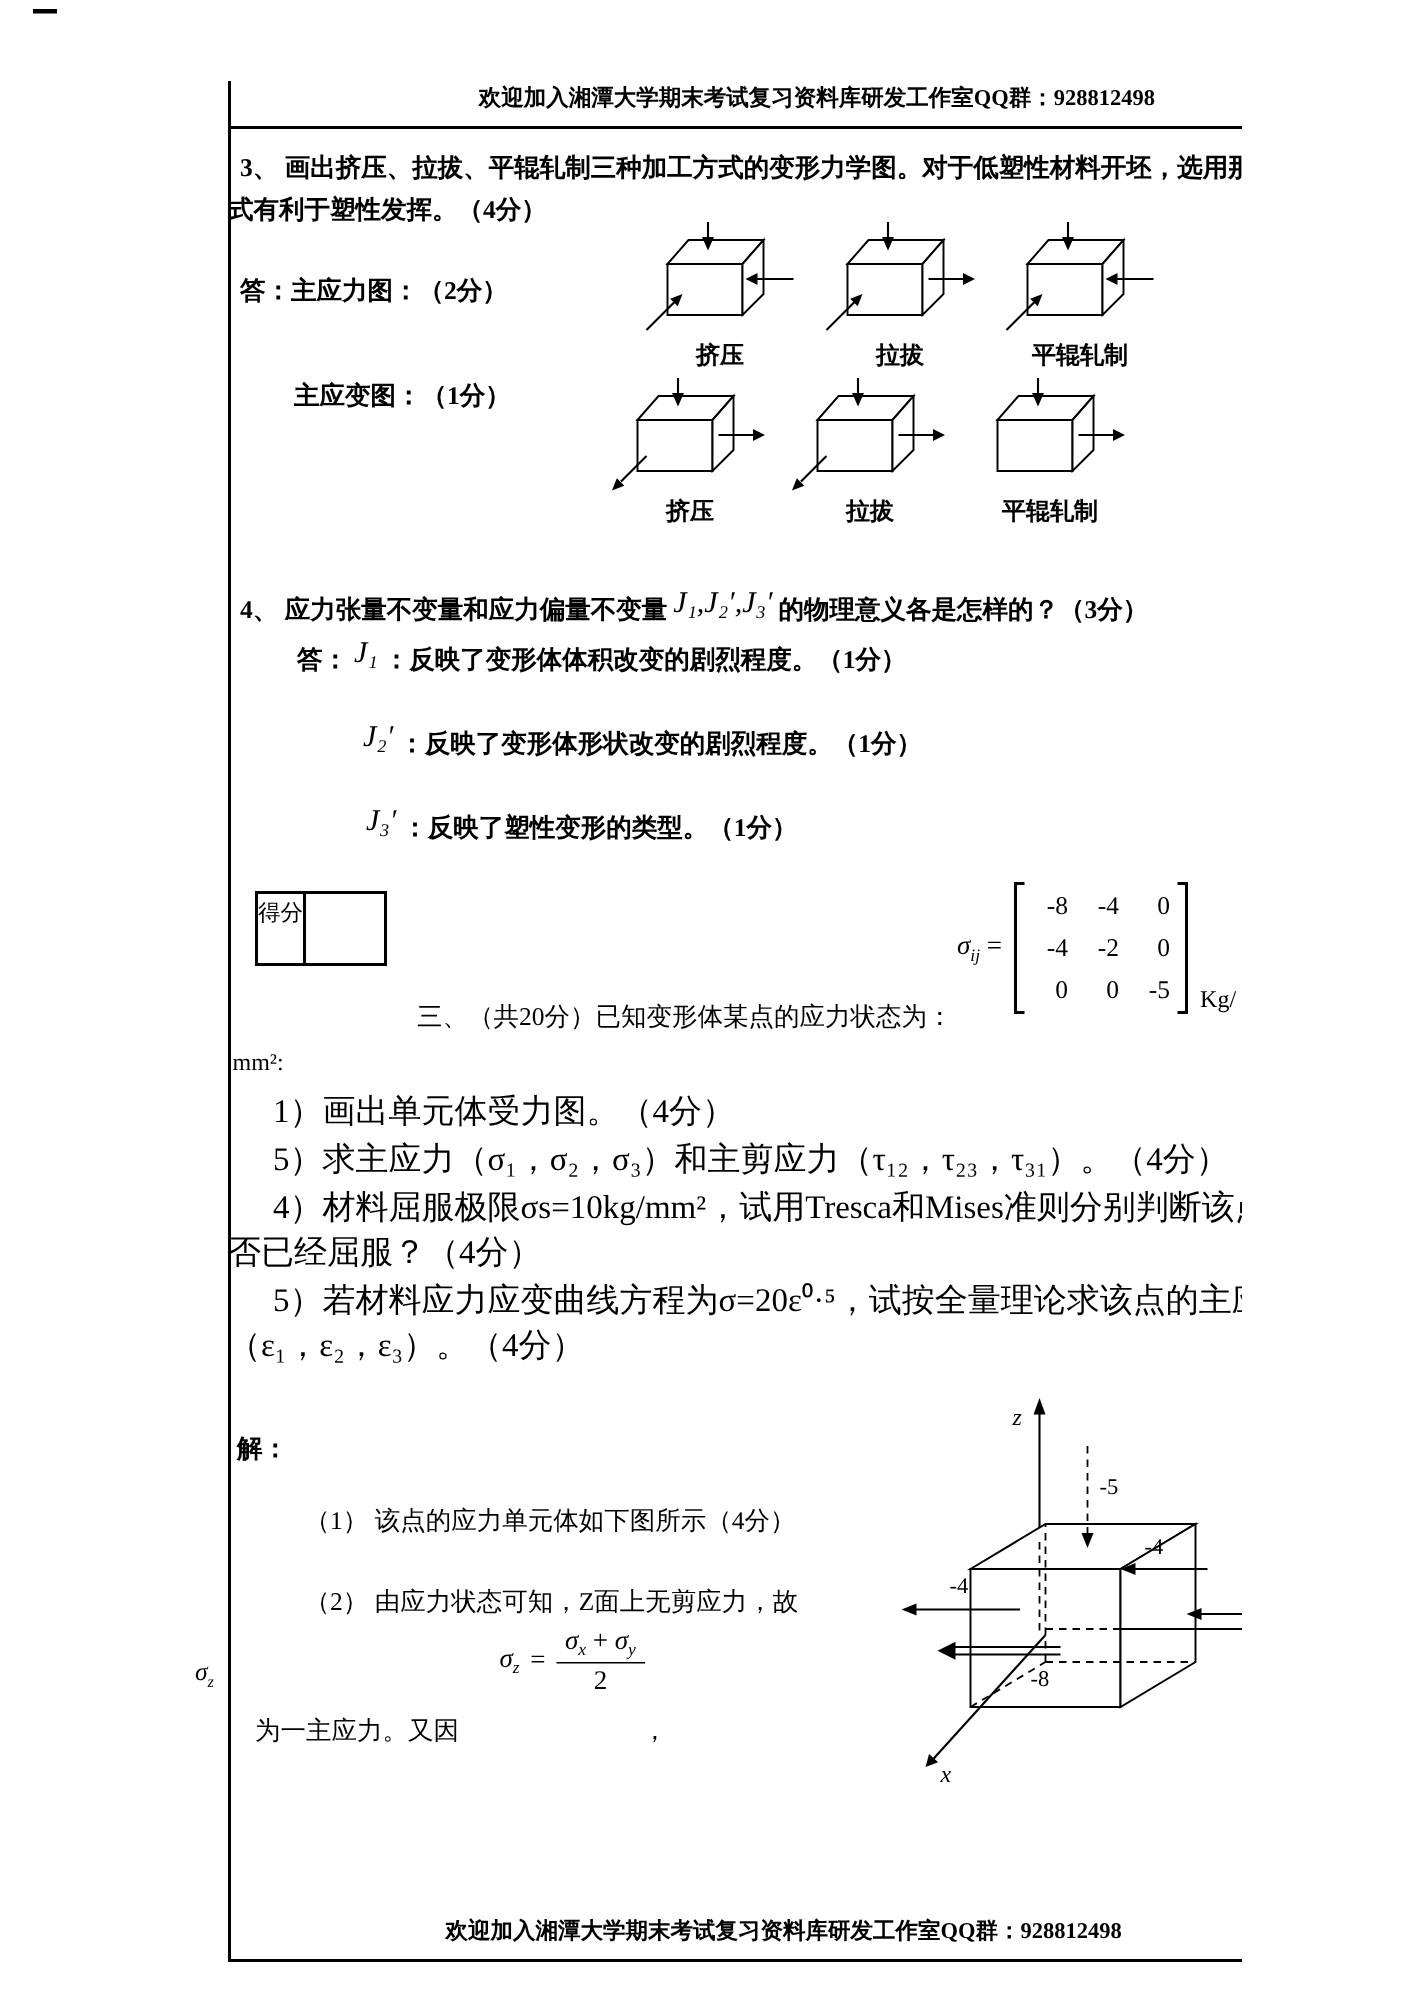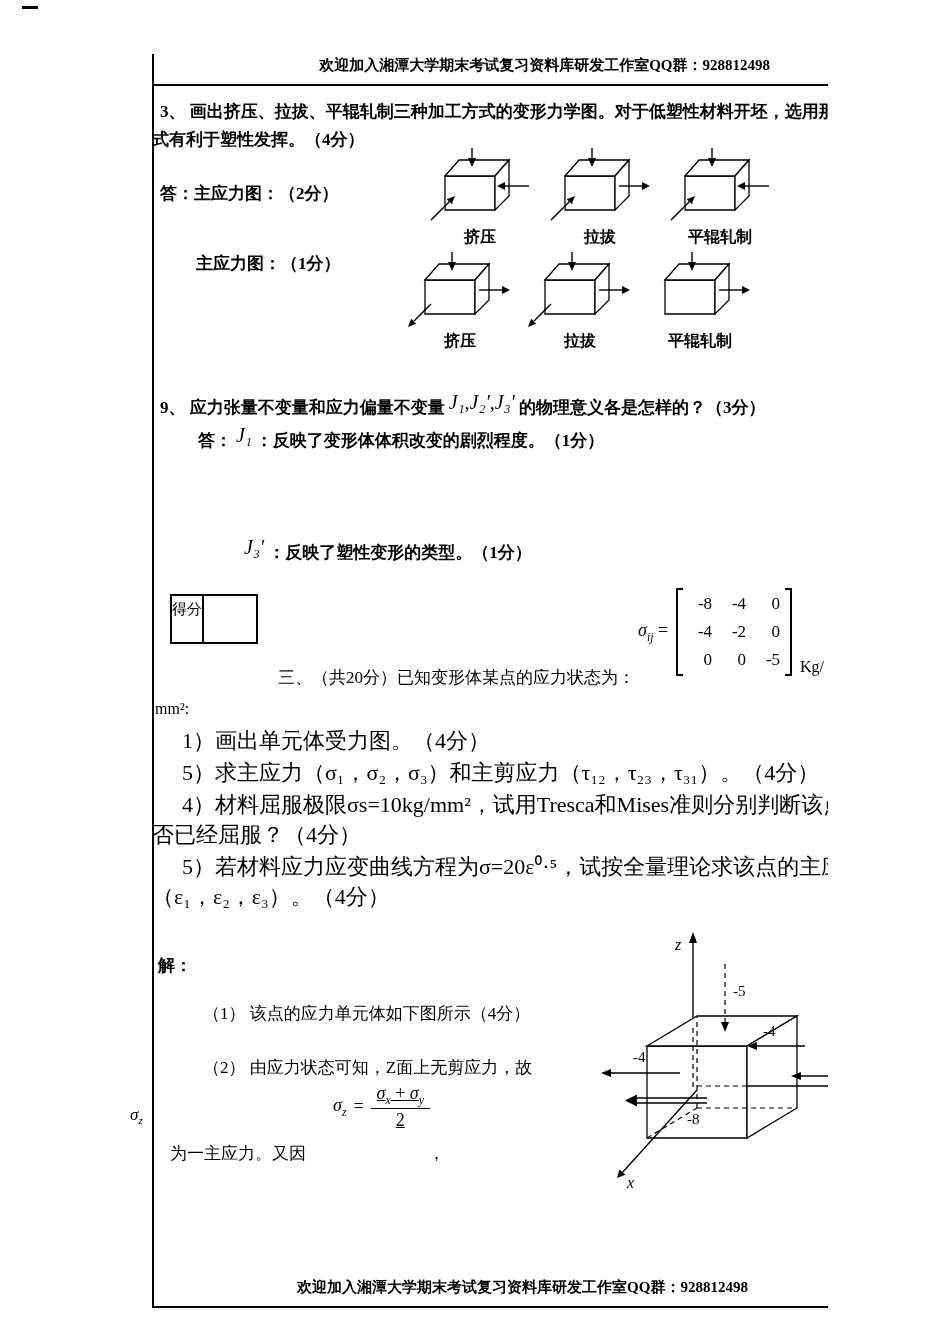--- a/index.html
+++ b/index.html
@@ -49,21 +49,21 @@
   .br { border-left:none; }
   .mtable { border-collapse:collapse; }
   .mtable td { width:34px; text-align:right; font-size:17px; padding:2px 5px; line-height:24px; }
   .matrix-unit { align-self:flex-end; margin-left:8px; font-size:16px; }
 
   
   .qlist .item { font-size:22px; line-height:30px; text-indent:30px; margin-bottom:2px; }
 
   
   .formula { display:flex; align-items:center; gap:7px; font-size:18px; }
-  .frac { display:inline-flex; flex-direction:column; align-items:center; line-height:1.25;text-decoration:underline; }
+  .frac { display:inline-flex; flex-direction:column; align-items:center; line-height:1.25; }
   .frac .num { border-bottom:1.6px solid #000; padding:0 6px; }
 </style>
 </head>
 <body>
 
 <div class="page">
 
   <div class="abs corner" style="left:22px; top:6px; width:16px; height:3px;"></div>
   <div class="abs rule" style="left:152px; top:54px; width:2px; height:1254px;"></div>
   <div class="abs rule" style="left:152px; top:84px; width:741px; height:2px;"></div>
@@ -114,21 +114,21 @@
           <polygon class="ah" points="47,19 43,10 51,10"></polygon>
         <line class="ln" x1="6" y1="72" x2="25" y2="53"></line>
           <polygon class="ah" points="30,48 26.8,56.2 21.8,51.2"></polygon>
         <line class="ln" x1="104" y1="38" x2="78" y2="38"></line>
           <polygon class="ah" points="72,38 80,34 80,42"></polygon>
       </svg>
       <figcaption class="cap">平辊轧制</figcaption>
     </figure>
   </div>
 
-  <div class="abs txt bold" style="left:196px; top:250px;">主应力图：（1分）</div>
+  <div class="abs txt bold" style="left:196px; top:250px;">主应变图：（1分）</div>
 
   <div class="abs fig-row" style="left:340px; top:252px; width:420px;">
     <figure class="fig">
       <svg width="110" height="78" viewBox="0 0 110 78">
         <polygon class="face" points="20,28 70,28 70,62 20,62"></polygon>
         <polygon class="face" points="20,28 34,12 84,12 70,28"></polygon>
         <polygon class="face" points="70,28 84,12 84,48 70,62"></polygon>
         <line class="ln" x1="47" y1="0" x2="47" y2="11"></line>
           <polygon class="ah" points="47,19 43,10 51,10"></polygon>
         <line class="ln" x1="26" y1="52" x2="9" y2="69"></line>
@@ -161,25 +161,28 @@
           <polygon class="ah" points="47,19 43,10 51,10"></polygon>
         <line class="ln" x1="74" y1="38" x2="98" y2="38"></line>
           <polygon class="ah" points="105,38 97,34 97,42"></polygon>
       </svg>
       <figcaption class="cap">平辊轧制</figcaption>
     </figure>
   </div>
 
 
   <div class="abs txt bold" style="left:152px; top:392px; width:742px; text-indent:8px;">
-    <span>9、 应力张量不变量和应力偏量不变量</span><span class="jsym">J₁,J₂′,J₃′</span><span>的物理意义各是怎样的？（3分）</span>
+    <span>4、 应力张量不变量和应力偏量不变量</span><span class="jsym">J₁,J₂′,J₃′</span><span>的物理意义各是怎样的？（3分）</span>
   </div>
 
   <div class="abs jline" style="left:198px; top:428px;">
     <span>答：</span><span class="jsym">J₁</span><span>：反映了变形体体积改变的剧烈程度。（1分）</span>
+  </div>
+  <div class="abs jline" style="left:238px; top:484px;">
+    <span class="jsym">J₂′</span><span>：反映了变形体形状改变的剧烈程度。（1分）</span>
   </div>
   <div class="abs jline" style="left:240px; top:540px;">
     <span class="jsym">J₃′</span><span>：反映了塑性变形的类型。（1分）</span>
   </div>
 
   <div class="abs score-box" style="left:170px; top:594px;">
     <div class="score-label">得分</div>
     <div class="score-cell"></div>
   </div>
 

